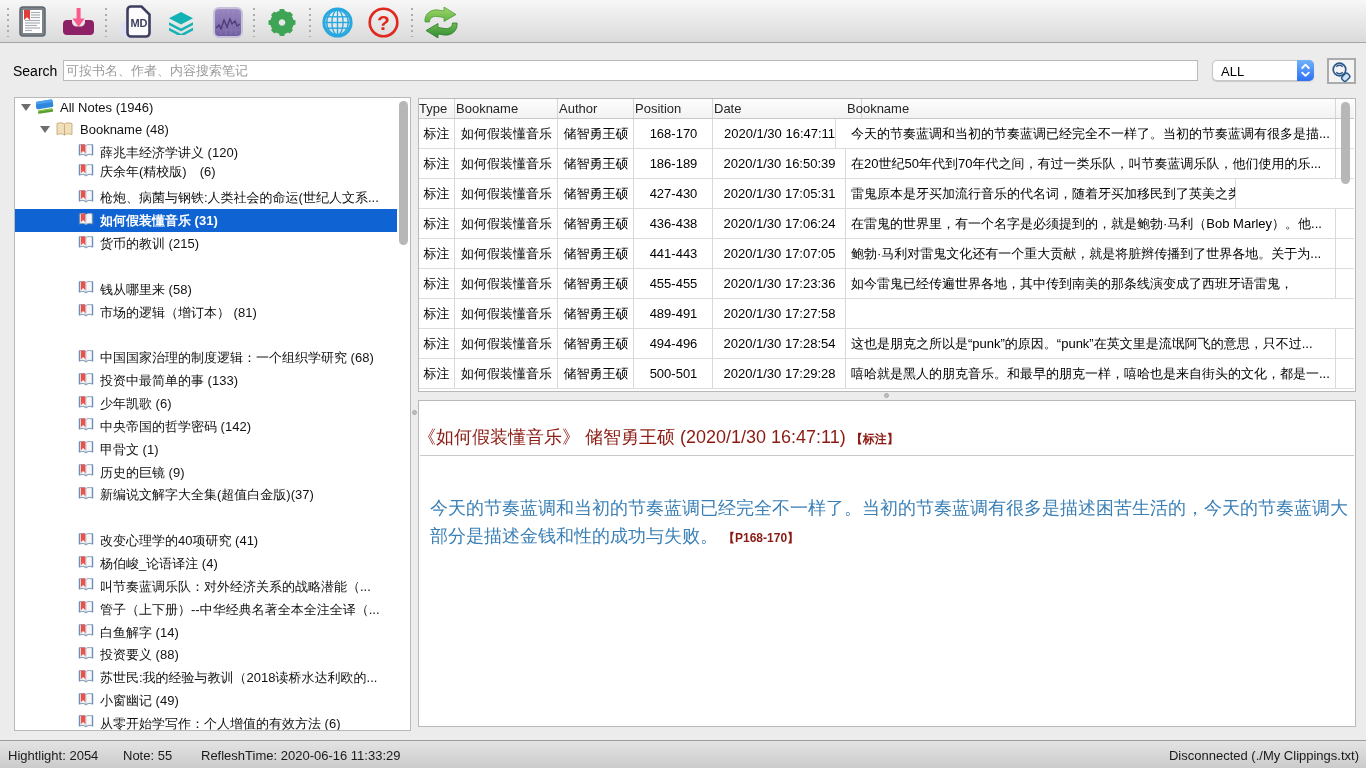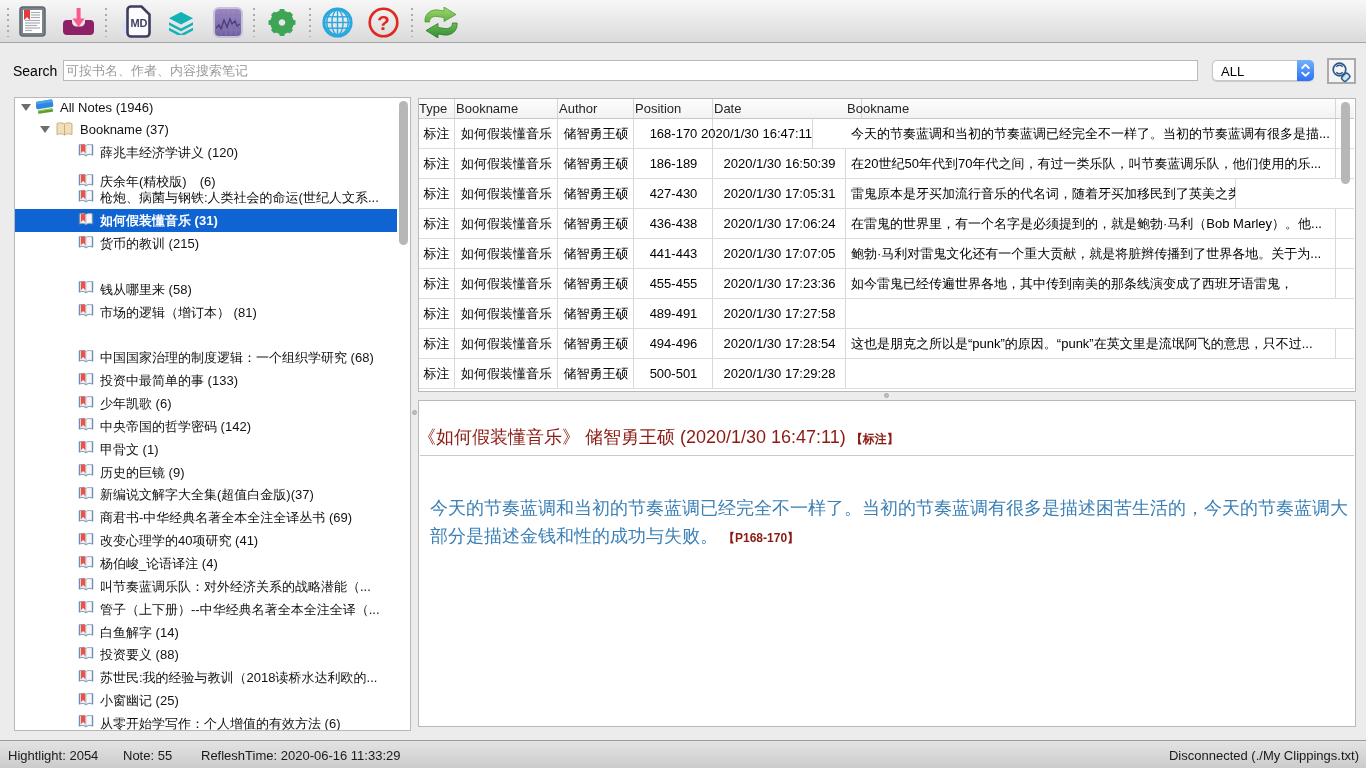--- a/index.html
+++ b/index.html
@@ -199,32 +199,32 @@
 </g>
       </svg>
 <span class="lbl" style="left:45px;top:5px">All Notes (1946)</span>
     </div>
 <div class="trow" style="top:19.85px">
 <div class="tri" style="left:25px;top:8px"></div>
 <svg class="ticon" style="left:41px;top:4px" width="17" height="15" viewBox="0 0 17 15">
 <path d="M8.5,2 C7,0.7 4,0.4 1,1.5 V12.5 C4,11.4 7,11.7 8.5,13.2 C10,11.7 13,11.4 16,12.5 V1.5 C13,0.4 10,0.7 8.5,2 Z" fill="#efe0bb" stroke="#c3a068" stroke-width="0.8"></path>
 <path d="M8.5,2.4 V13" stroke="#c3a068" stroke-width="0.8" fill="none"></path>
 </svg>
-<span class="lbl" style="left:65px;top:4px">Bookname (37)</span>
+<span class="lbl" style="left:65px;top:4px">Bookname (48)</span>
     </div>
 <div class="trow" style="top:42.70px">
       <svg class="ticon" style="left:63px" width="16" height="15" viewBox="0 0 16 15">
 <path d="M8,2.2 C6.5,0.9 3.5,0.6 0.8,1.6 V12.6 C3.5,11.6 6.5,11.9 8,13.4 C9.5,11.9 12.5,11.6 15.2,12.6 V1.6 C12.5,0.6 9.5,0.9 8,2.2 Z" fill="#5e87b8"></path>
 <path d="M8,2.6 C6.7,1.5 4.2,1.3 2,2.1 V11.6 C4.2,10.9 6.7,11.1 8,12.4 Z" fill="#f6f8fa" stroke="#9aa7b5" stroke-width="0.5"></path>
 <path d="M8,2.6 C9.3,1.5 11.8,1.3 14,2.1 V11.6 C11.8,10.9 9.3,11.1 8,12.4 Z" fill="#f6f8fa" stroke="#9aa7b5" stroke-width="0.5"></path>
 <polygon points="2.9,1.5 7.3,1.5 7.3,10.2 5.1,8.1 2.9,10.2" fill="#e8544b"></polygon>
 </svg>
       <span class="lbl" style="left:85px">薛兆丰经济学讲义 (120)</span>
     </div>
-<div class="trow" style="top:72px">
+<div class="trow" style="top:62px">
       <svg class="ticon" style="left:63px" width="16" height="15" viewBox="0 0 16 15">
 <path d="M8,2.2 C6.5,0.9 3.5,0.6 0.8,1.6 V12.6 C3.5,11.6 6.5,11.9 8,13.4 C9.5,11.9 12.5,11.6 15.2,12.6 V1.6 C12.5,0.6 9.5,0.9 8,2.2 Z" fill="#5e87b8"></path>
 <path d="M8,2.6 C6.7,1.5 4.2,1.3 2,2.1 V11.6 C4.2,10.9 6.7,11.1 8,12.4 Z" fill="#f6f8fa" stroke="#9aa7b5" stroke-width="0.5"></path>
 <path d="M8,2.6 C9.3,1.5 11.8,1.3 14,2.1 V11.6 C11.8,10.9 9.3,11.1 8,12.4 Z" fill="#f6f8fa" stroke="#9aa7b5" stroke-width="0.5"></path>
 <polygon points="2.9,1.5 7.3,1.5 7.3,10.2 5.1,8.1 2.9,10.2" fill="#e8544b"></polygon>
 </svg>
       <span class="lbl" style="left:85px">庆余年(精校版)　(6)</span>
     </div>
 <div class="trow" style="top:88.40px">
       <svg class="ticon" style="left:63px" width="16" height="15" viewBox="0 0 16 15">
@@ -327,29 +327,20 @@
     </div>
 <div class="trow" style="top:385.45px">
       <svg class="ticon" style="left:63px" width="16" height="15" viewBox="0 0 16 15">
 <path d="M8,2.2 C6.5,0.9 3.5,0.6 0.8,1.6 V12.6 C3.5,11.6 6.5,11.9 8,13.4 C9.5,11.9 12.5,11.6 15.2,12.6 V1.6 C12.5,0.6 9.5,0.9 8,2.2 Z" fill="#5e87b8"></path>
 <path d="M8,2.6 C6.7,1.5 4.2,1.3 2,2.1 V11.6 C4.2,10.9 6.7,11.1 8,12.4 Z" fill="#f6f8fa" stroke="#9aa7b5" stroke-width="0.5"></path>
 <path d="M8,2.6 C9.3,1.5 11.8,1.3 14,2.1 V11.6 C11.8,10.9 9.3,11.1 8,12.4 Z" fill="#f6f8fa" stroke="#9aa7b5" stroke-width="0.5"></path>
 <polygon points="2.9,1.5 7.3,1.5 7.3,10.2 5.1,8.1 2.9,10.2" fill="#e8544b"></polygon>
 </svg>
       <span class="lbl" style="left:85px">新编说文解字大全集(超值白金版)(37)</span>
     </div>
-<div class="trow" style="top:408.30px">
-      <svg class="ticon" style="left:63px" width="16" height="15" viewBox="0 0 16 15">
-<path d="M8,2.2 C6.5,0.9 3.5,0.6 0.8,1.6 V12.6 C3.5,11.6 6.5,11.9 8,13.4 C9.5,11.9 12.5,11.6 15.2,12.6 V1.6 C12.5,0.6 9.5,0.9 8,2.2 Z" fill="#5e87b8"></path>
-<path d="M8,2.6 C6.7,1.5 4.2,1.3 2,2.1 V11.6 C4.2,10.9 6.7,11.1 8,12.4 Z" fill="#f6f8fa" stroke="#9aa7b5" stroke-width="0.5"></path>
-<path d="M8,2.6 C9.3,1.5 11.8,1.3 14,2.1 V11.6 C11.8,10.9 9.3,11.1 8,12.4 Z" fill="#f6f8fa" stroke="#9aa7b5" stroke-width="0.5"></path>
-<polygon points="2.9,1.5 7.3,1.5 7.3,10.2 5.1,8.1 2.9,10.2" fill="#e8544b"></polygon>
-</svg>
-      <span class="lbl" style="left:85px">商君书-中华经典名著全本全注全译丛书 (69)</span>
-    </div>
 <div class="trow" style="top:431.15px">
       <svg class="ticon" style="left:63px" width="16" height="15" viewBox="0 0 16 15">
 <path d="M8,2.2 C6.5,0.9 3.5,0.6 0.8,1.6 V12.6 C3.5,11.6 6.5,11.9 8,13.4 C9.5,11.9 12.5,11.6 15.2,12.6 V1.6 C12.5,0.6 9.5,0.9 8,2.2 Z" fill="#5e87b8"></path>
 <path d="M8,2.6 C6.7,1.5 4.2,1.3 2,2.1 V11.6 C4.2,10.9 6.7,11.1 8,12.4 Z" fill="#f6f8fa" stroke="#9aa7b5" stroke-width="0.5"></path>
 <path d="M8,2.6 C9.3,1.5 11.8,1.3 14,2.1 V11.6 C11.8,10.9 9.3,11.1 8,12.4 Z" fill="#f6f8fa" stroke="#9aa7b5" stroke-width="0.5"></path>
 <polygon points="2.9,1.5 7.3,1.5 7.3,10.2 5.1,8.1 2.9,10.2" fill="#e8544b"></polygon>
 </svg>
       <span class="lbl" style="left:85px">改变心理学的40项研究 (41)</span>
     </div>
 <div class="trow" style="top:454.00px">
@@ -406,21 +397,21 @@
 </svg>
       <span class="lbl" style="left:85px">苏世民:我的经验与教训（2018读桥水达利欧的...</span>
     </div>
 <div class="trow" style="top:591.10px">
       <svg class="ticon" style="left:63px" width="16" height="15" viewBox="0 0 16 15">
 <path d="M8,2.2 C6.5,0.9 3.5,0.6 0.8,1.6 V12.6 C3.5,11.6 6.5,11.9 8,13.4 C9.5,11.9 12.5,11.6 15.2,12.6 V1.6 C12.5,0.6 9.5,0.9 8,2.2 Z" fill="#5e87b8"></path>
 <path d="M8,2.6 C6.7,1.5 4.2,1.3 2,2.1 V11.6 C4.2,10.9 6.7,11.1 8,12.4 Z" fill="#f6f8fa" stroke="#9aa7b5" stroke-width="0.5"></path>
 <path d="M8,2.6 C9.3,1.5 11.8,1.3 14,2.1 V11.6 C11.8,10.9 9.3,11.1 8,12.4 Z" fill="#f6f8fa" stroke="#9aa7b5" stroke-width="0.5"></path>
 <polygon points="2.9,1.5 7.3,1.5 7.3,10.2 5.1,8.1 2.9,10.2" fill="#e8544b"></polygon>
 </svg>
-      <span class="lbl" style="left:85px">小窗幽记 (25)</span>
+      <span class="lbl" style="left:85px">小窗幽记 (49)</span>
     </div>
 <div class="trow" style="top:613.95px">
       <svg class="ticon" style="left:63px" width="16" height="15" viewBox="0 0 16 15">
 <path d="M8,2.2 C6.5,0.9 3.5,0.6 0.8,1.6 V12.6 C3.5,11.6 6.5,11.9 8,13.4 C9.5,11.9 12.5,11.6 15.2,12.6 V1.6 C12.5,0.6 9.5,0.9 8,2.2 Z" fill="#5e87b8"></path>
 <path d="M8,2.6 C6.7,1.5 4.2,1.3 2,2.1 V11.6 C4.2,10.9 6.7,11.1 8,12.4 Z" fill="#f6f8fa" stroke="#9aa7b5" stroke-width="0.5"></path>
 <path d="M8,2.6 C9.3,1.5 11.8,1.3 14,2.1 V11.6 C11.8,10.9 9.3,11.1 8,12.4 Z" fill="#f6f8fa" stroke="#9aa7b5" stroke-width="0.5"></path>
 <polygon points="2.9,1.5 7.3,1.5 7.3,10.2 5.1,8.1 2.9,10.2" fill="#e8544b"></polygon>
 </svg>
       <span class="lbl" style="left:85px">从零开始学写作：个人增值的有效方法 (6)</span>
     </div>
@@ -433,21 +424,21 @@
       <div class="hcell" style="left:140px;width:75px">Author</div>
       <div class="hcell" style="left:216px;width:78px">Position</div>
       <div class="hcell" style="left:295px;width:148px">Date</div>
       <div class="hcell" style="left:428px;width:489px">Bookname</div>
     </div>
 <div class="tr" style="top:20px">
       <div class="td" style="left:0px;width:36px">标注</div>
       <div class="td" style="left:37px;width:102px">如何假装懂音乐</div>
       <div class="td" style="left:140px;width:75px">储智勇王硕</div>
       <div class="td" style="left:216px;width:78px">168-170</div>
-      <div class="td" style="left:282px;width:112px">2020/1/30 16:47:11</div>
+      <div class="td" style="left:305px;width:112px">2020/1/30 16:47:11</div>
       <div class="td content" style="left:428px;width:489px">今天的节奏蓝调和当初的节奏蓝调已经完全不一样了。当初的节奏蓝调有很多是描...</div>
     </div>
 <div class="tr" style="top:50px">
       <div class="td" style="left:0px;width:36px">标注</div>
       <div class="td" style="left:37px;width:102px">如何假装懂音乐</div>
       <div class="td" style="left:140px;width:75px">储智勇王硕</div>
       <div class="td" style="left:216px;width:78px">186-189</div>
       <div class="td" style="left:295px;width:132px">2020/1/30 16:50:39</div>
       <div class="td content" style="left:428px;width:489px">在20世纪50年代到70年代之间，有过一类乐队，叫节奏蓝调乐队，他们使用的乐...</div>
     </div>
@@ -497,20 +488,21 @@
       <div class="td" style="left:216px;width:78px">494-496</div>
       <div class="td" style="left:295px;width:132px">2020/1/30 17:28:54</div>
       <div class="td content" style="left:428px;width:489px">这也是朋克之所以是“punk”的原因。“punk”在英文里是流氓阿飞的意思，只不过...</div>
     </div>
 <div class="tr" style="top:260px">
       <div class="td" style="left:0px;width:36px">标注</div>
       <div class="td" style="left:37px;width:102px">如何假装懂音乐</div>
       <div class="td" style="left:140px;width:75px">储智勇王硕</div>
       <div class="td" style="left:216px;width:78px">500-501</div>
       <div class="td" style="left:295px;width:132px">2020/1/30 17:29:28</div>
+      <div class="td content" style="left:428px;width:489px">嘻哈就是黑人的朋克音乐。和最早的朋克一样，嘻哈也是来自街头的文化，都是一...</div>
     </div>
 <div id="tabscroll"></div>
 </div>
 <div class="dot" style="left:412px;top:410px"></div>
 <div class="dot" style="left:884px;top:393px"></div>
 <div id="detail">
  <div id="dtitle">《如何假装懂音乐》 储智勇王硕 (2020/1/30 16:47:11) <span class="tag">【标注】</span></div>
  <div id="dsep"></div>
  <div id="dbody">今天的节奏蓝调和当初的节奏蓝调已经完全不一样了。当初的节奏蓝调有很多是描述困苦生活的，今天的节奏蓝调大部分是描述金钱和性的成功与失败。 <span class="tag">【P168-170】</span></div>
 </div>

